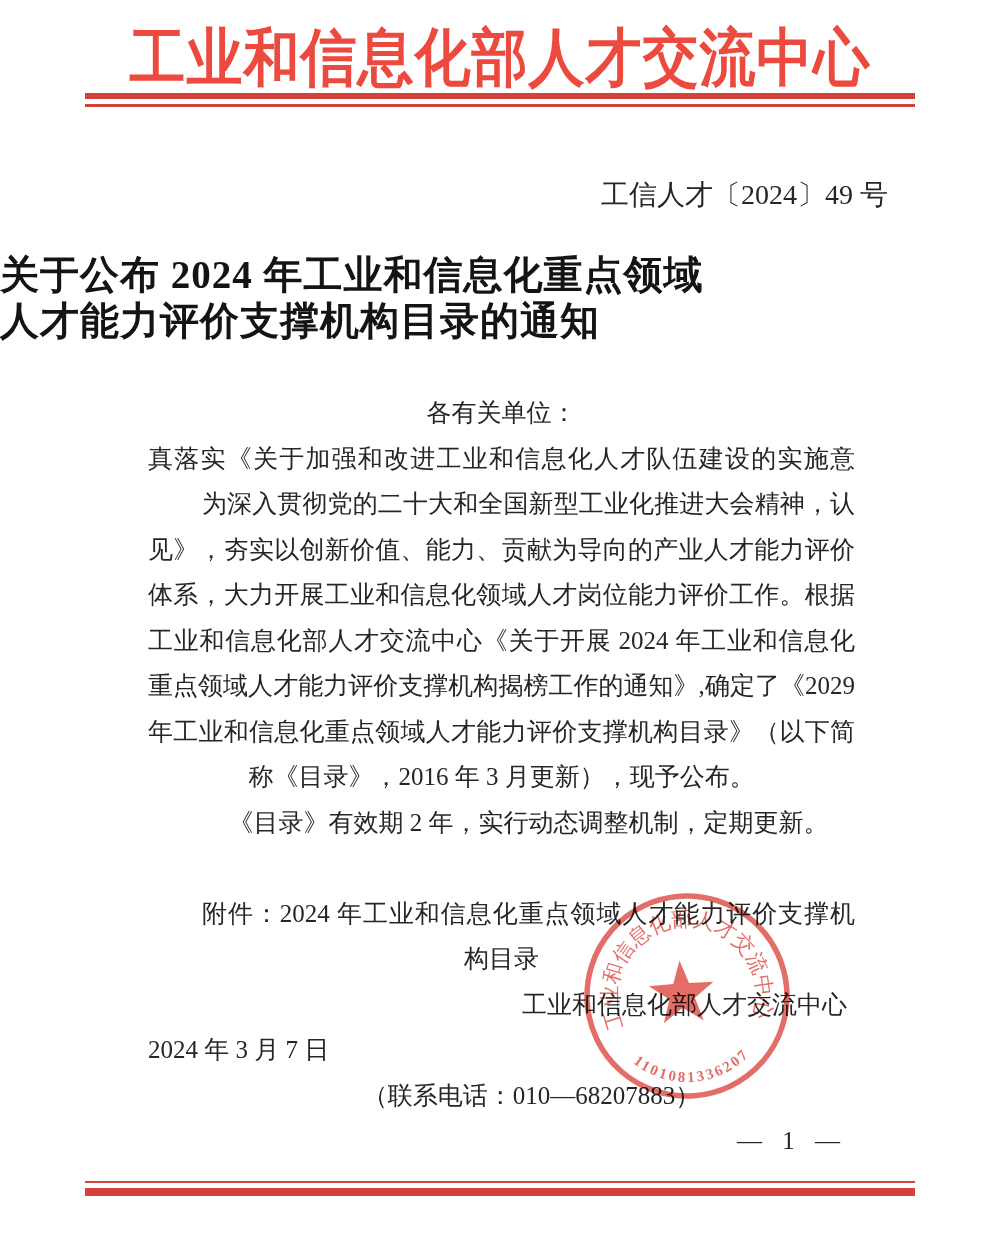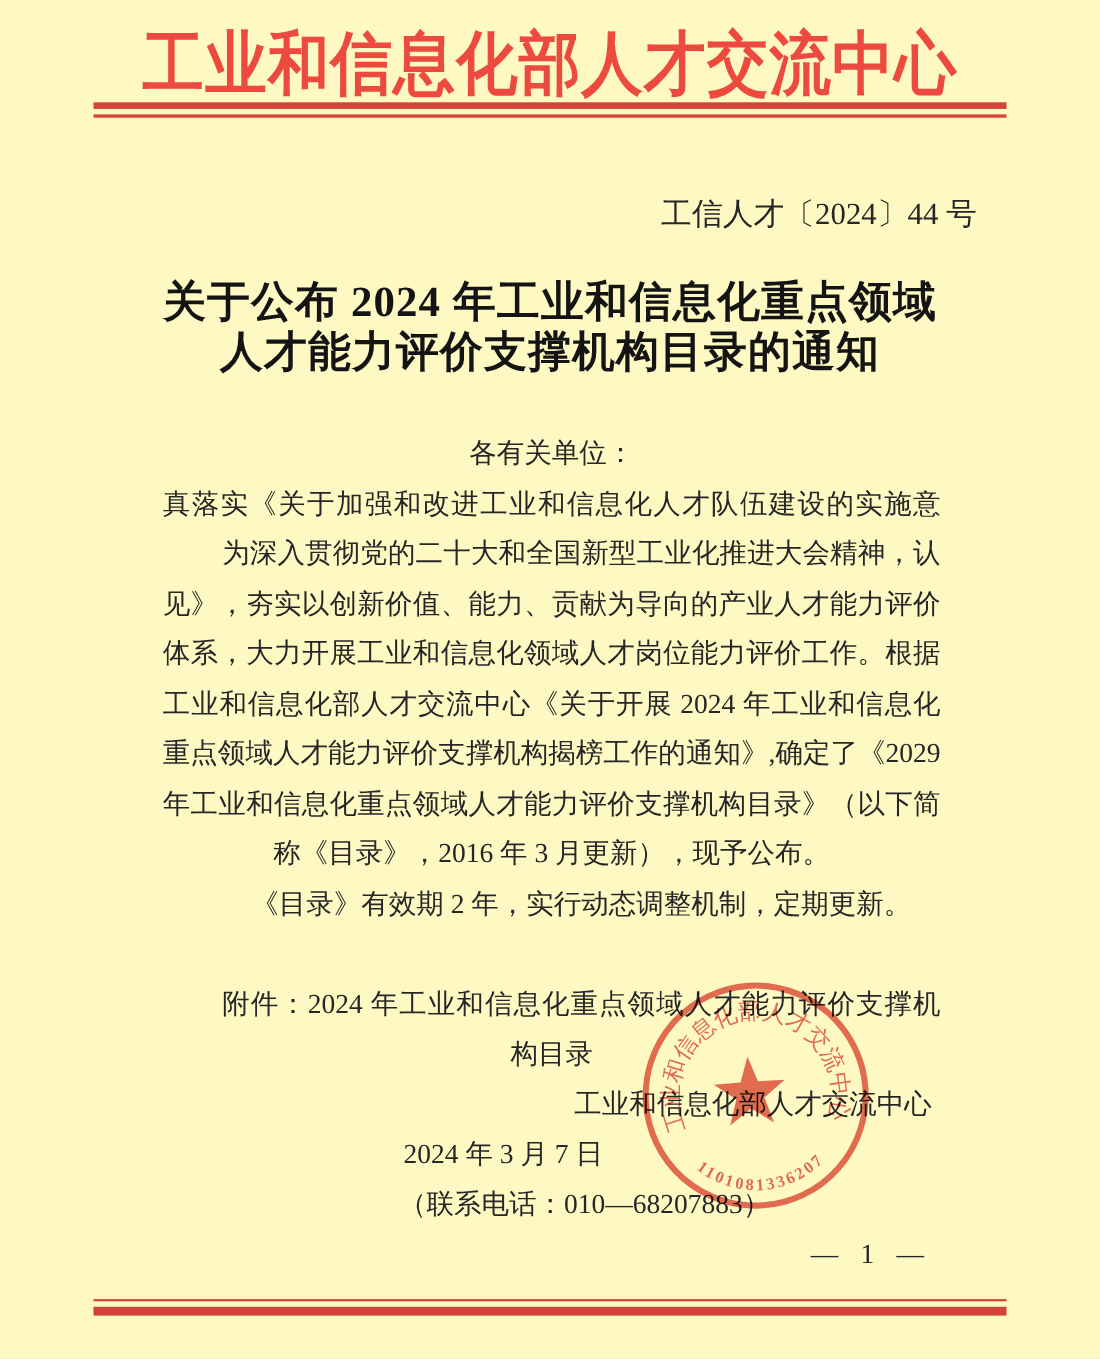--- a/index.html
+++ b/index.html
@@ -1,65 +1,65 @@
 <!DOCTYPE html>
 <html lang="zh"><head>
 <meta charset="utf-8">
 <style>
   html,body{margin:0;padding:0;background:#e9e8e5;}
   .page{
     position:relative;width:1000px;height:1235px;margin:0 auto;
-    background:#fef9c3;color:#262626;overflow:hidden;
+    background:#ffffff;color:#262626;overflow:hidden;
     font-family:"Liberation Serif","DejaVu Serif",serif;
   }
   
   .letterhead{
     position:absolute;top:16px;left:0;width:100%;text-align:center;
     font-size:56px;font-weight:bold;color:#ed4a3f;letter-spacing:1px;
     transform:scaleY(1.12);transform-origin:center top;white-space:nowrap;
   }
   .rule{position:absolute;left:85px;width:830px;background:#d5423b;}
   .rule-top-thick{top:93px;height:6px;}
   .rule-top-thin{top:104px;height:3px;}
   .rule-bottom-thin{top:1181px;height:2px;}
   .rule-bottom-thick{top:1188px;height:8px;}
   
   .doc-number{position:absolute;top:176px;right:112px;font-size:28px;white-space:nowrap;}
   
   .doc-title{
-    position:absolute;top:252px;left:0;width:100%;text-align:center;
+    position:absolute;top:252px;left:0;width:100%;
     font-weight:bold;font-size:39px;line-height:46px;color:#141414;letter-spacing:1px;
   }
   
   .flow{position:absolute;top:390px;left:148px;width:707px;font-size:25px;line-height:45.5px;}
   .ln{height:45.5px;box-sizing:border-box;overflow:hidden;text-align:center;}
   .j{text-align:justify;text-align-last:justify;}
   .ind{padding-left:54px;}
   .sig-org{text-align:right;padding-right:8px;}
-  .sig-date{text-align:center;padding-right:88px;font-family:Liberation Serif, serif;}
+  .sig-date{text-align:left;padding-right:88px;font-family:Liberation Serif, serif;}
   .contact{padding-left:60px;}
   .pageno{text-align:right;padding-right:15px;word-spacing:14px;}
   
   .seal{
     position:absolute;left:583px;top:892px;
     mix-blend-mode:multiply;opacity:.85;
     transform:rotate(-4deg);
     font-family:"Liberation Serif","DejaVu Serif",serif;
   }
 </style>
 </head>
 <body>
 
 <div class="page">
 
   <div class="letterhead">工业和信息化部人才交流中心</div>
   <div class="rule rule-top-thick"></div>
   <div class="rule rule-top-thin"></div>
 
-  <div class="doc-number">工信人才〔2024〕44 号</div>
+  <div class="doc-number">工信人才〔2024〕49 号</div>
 
   <div class="doc-title">
     <div>关于公布 2024 年工业和信息化重点领域</div>
     <div>人才能力评价支撑机构目录的通知</div>
   </div>
 
   <div class="flow">
     <div class="ln">各有关单位：</div>
     <div class="ln j">真落实《关于加强和改进工业和信息化人才队伍建设的实施意</div>
     <div class="ln j ind">为深入贯彻党的二十大和全国新型工业化推进大会精神，认</div>

